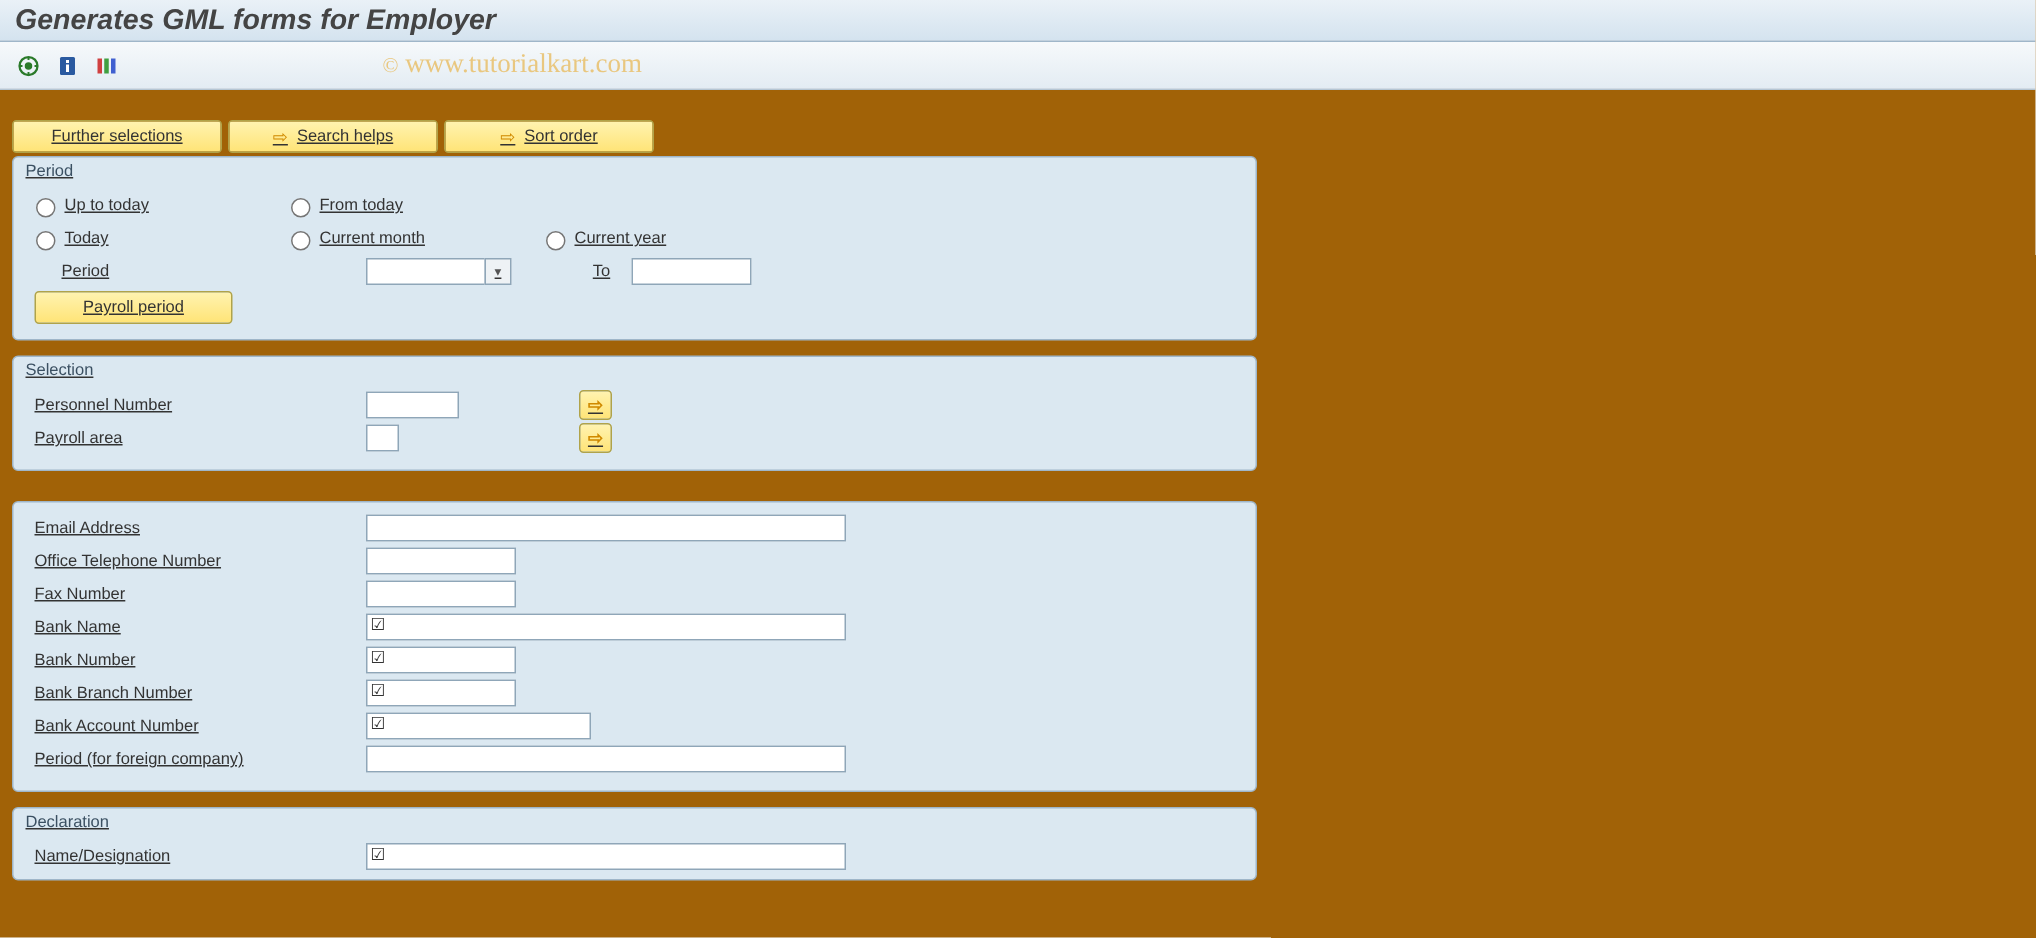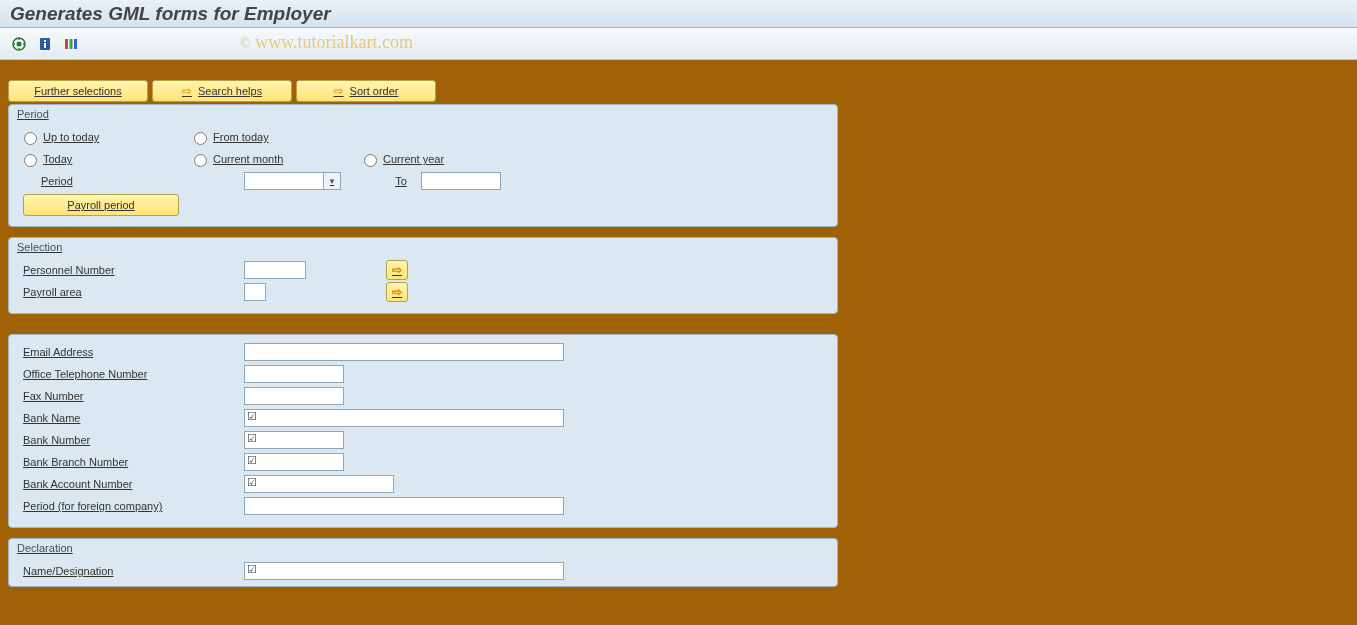--- a/index.html
+++ b/index.html
@@ -20,21 +20,21 @@
     border-bottom:1px solid #b5c6d4;
     height:32px; display:flex; align-items:center; padding:0 8px; gap:4px;
   }
   .toolbar .icon-btn {
     width:22px; height:22px; display:flex; align-items:center; justify-content:center;
     border:1px solid transparent; border-radius:3px; cursor:pointer;
     font-size:13px;
   }
 
   .watermark {
-    position:absolute; left:240px; top:32px; font-size:18px; color:#e9c77f;
+    position:absolute; left:255px; top:32px; font-size:18px; color:#e9c77f;
     font-family: Georgia, serif; pointer-events:none; z-index:50;
   }
   .watermark .c { font-size:14px; }
 
   .content {
     position:relative;
     height: calc(625px - 28px - 32px);
     overflow-y:scroll;
     background:#a16207;
     padding:20px 12px 8px 8px;
@@ -210,21 +210,21 @@
         <span class="lbl indent">Period</span>
         <input class="sap-input w-80" value="" style="">
         <span class="f4-btn">
           <span>▾</span>
         </span>
         <span style="width:40px"></span>
         <span class="lbl to">To</span>
         <input class="sap-input w-80" value="" style="">
       </div>
       <div class="form-row" style="padding-left:4px; margin-top:2px;">
-        <div class="sap-btn" style="width:156px;">
+        <div class="sap-btn" style="width:132px;">
           <span>Payroll period</span>
         </div>
       </div>
     </div>
   </div>
 
   <div class="groupbox">
     <div class="gb-title">Selection</div>
     <div class="gb-body">
       <div class="form-row">

